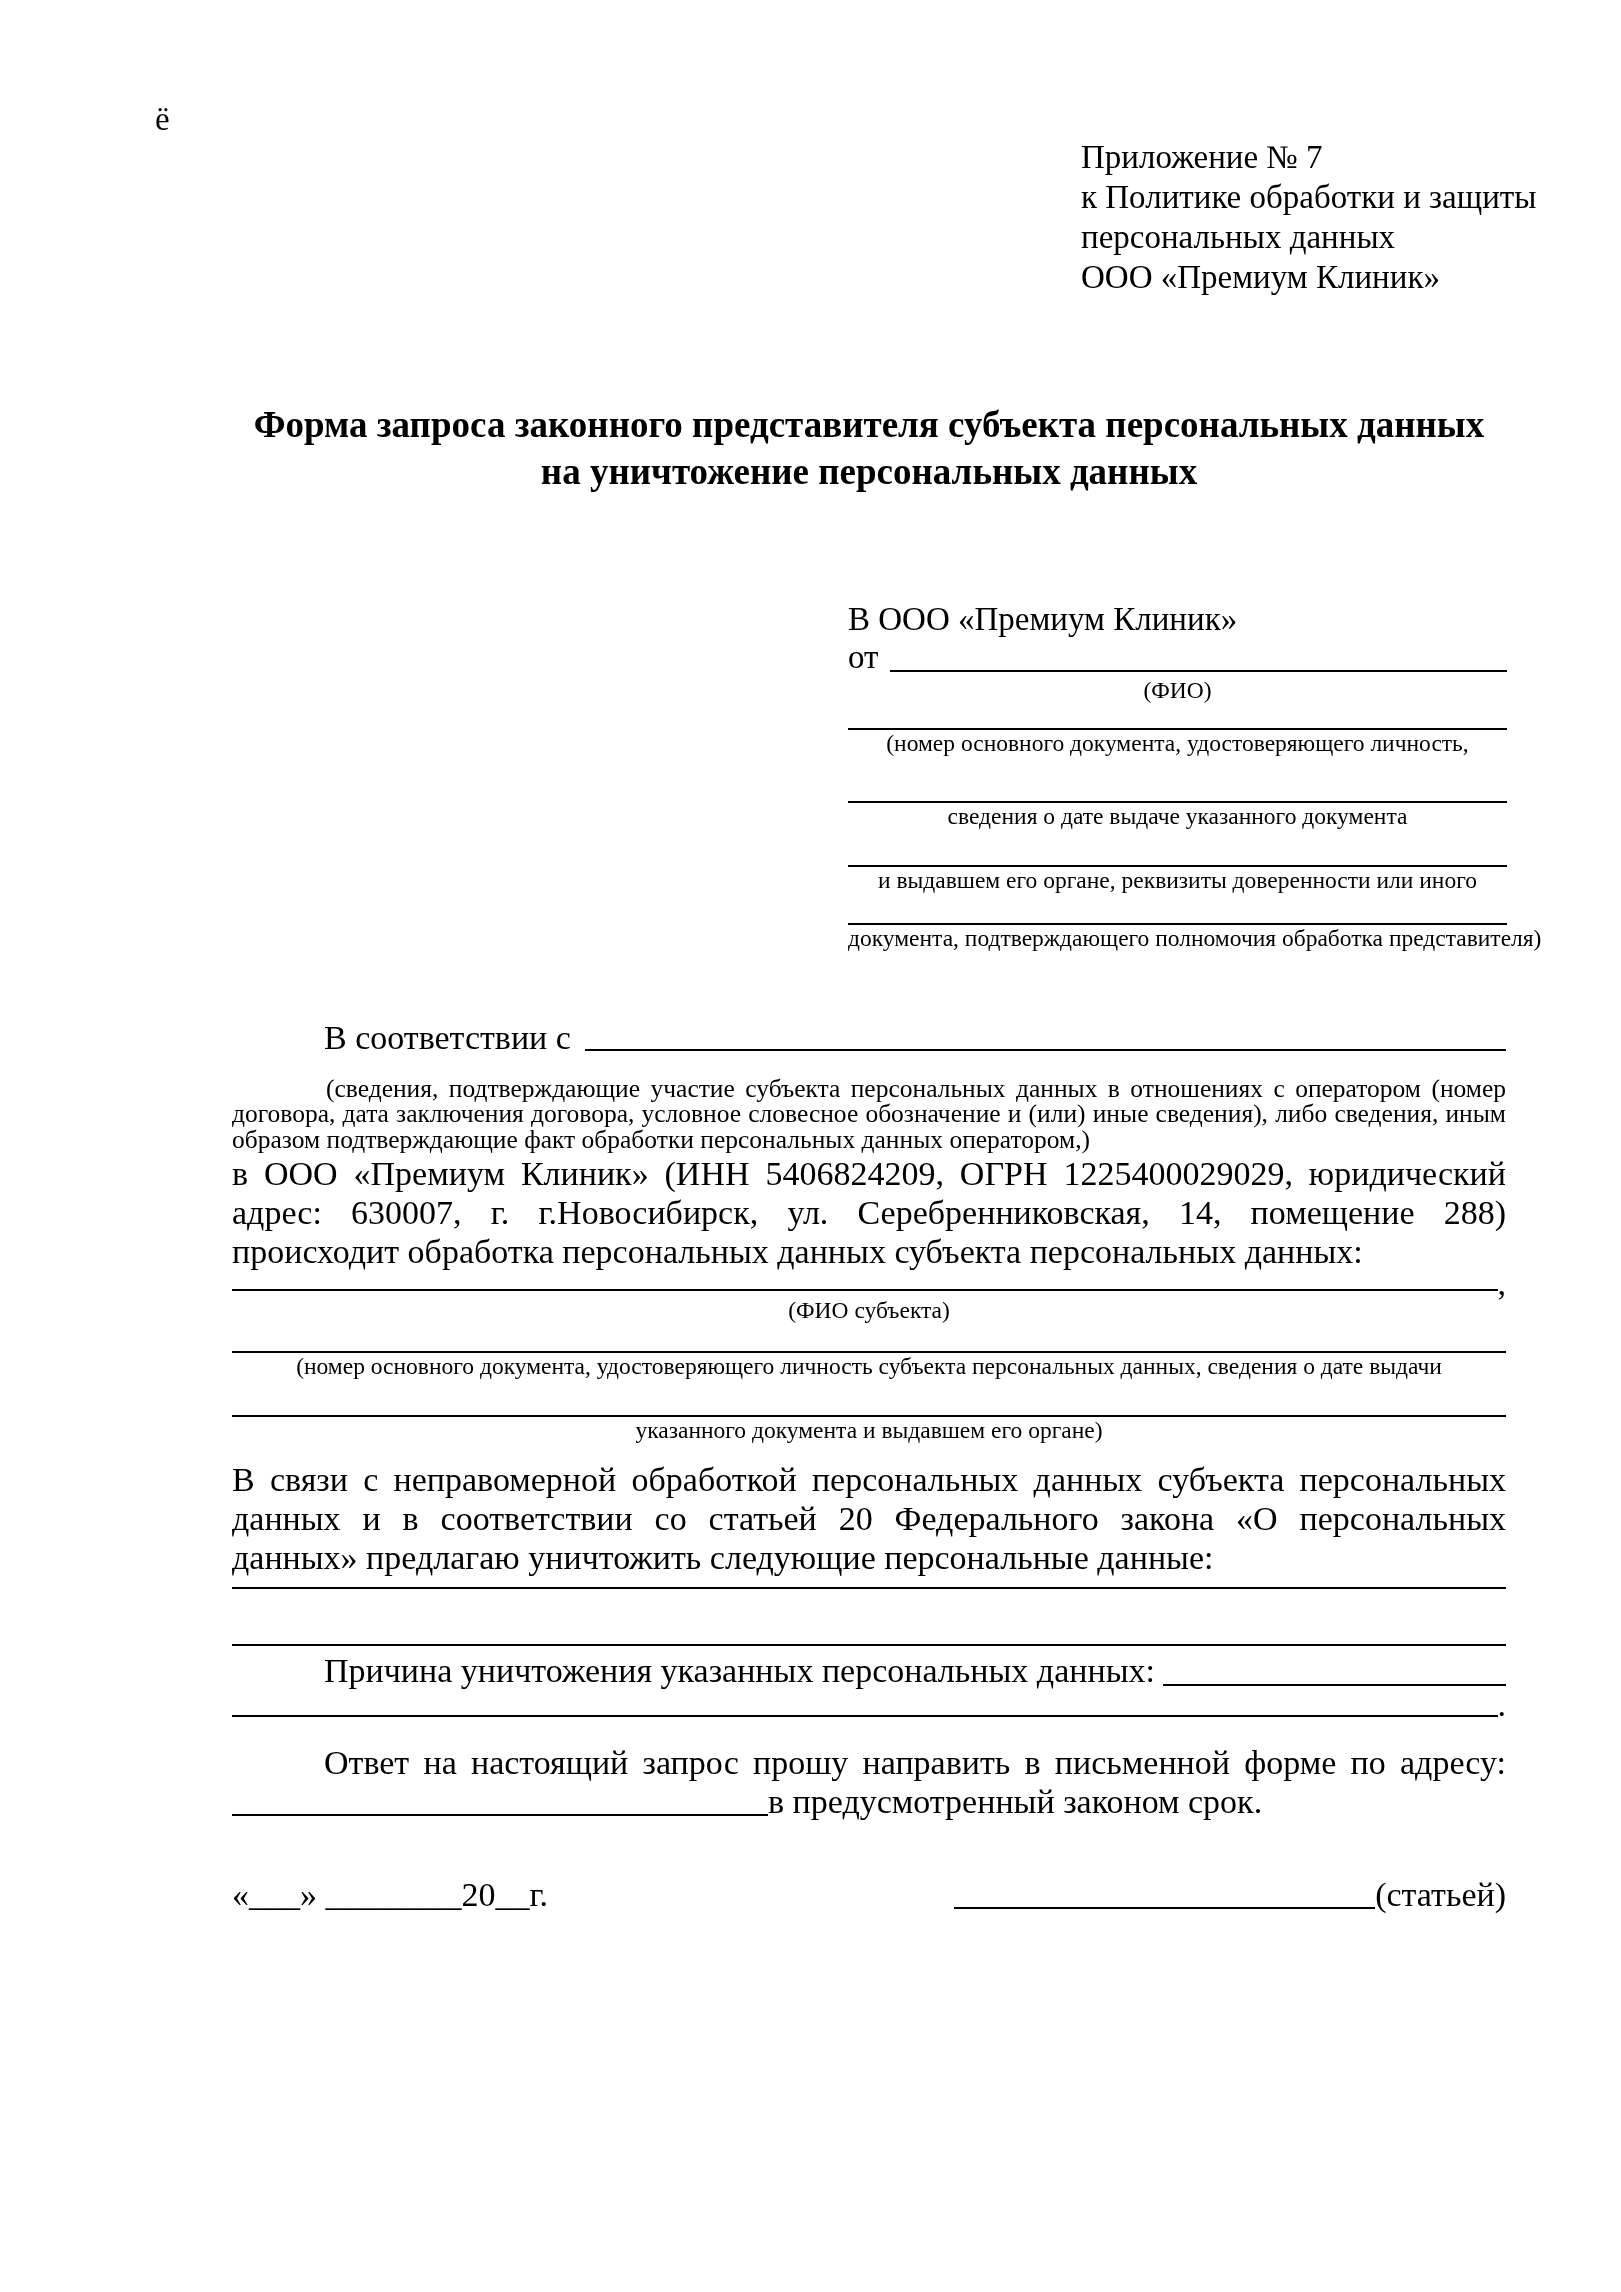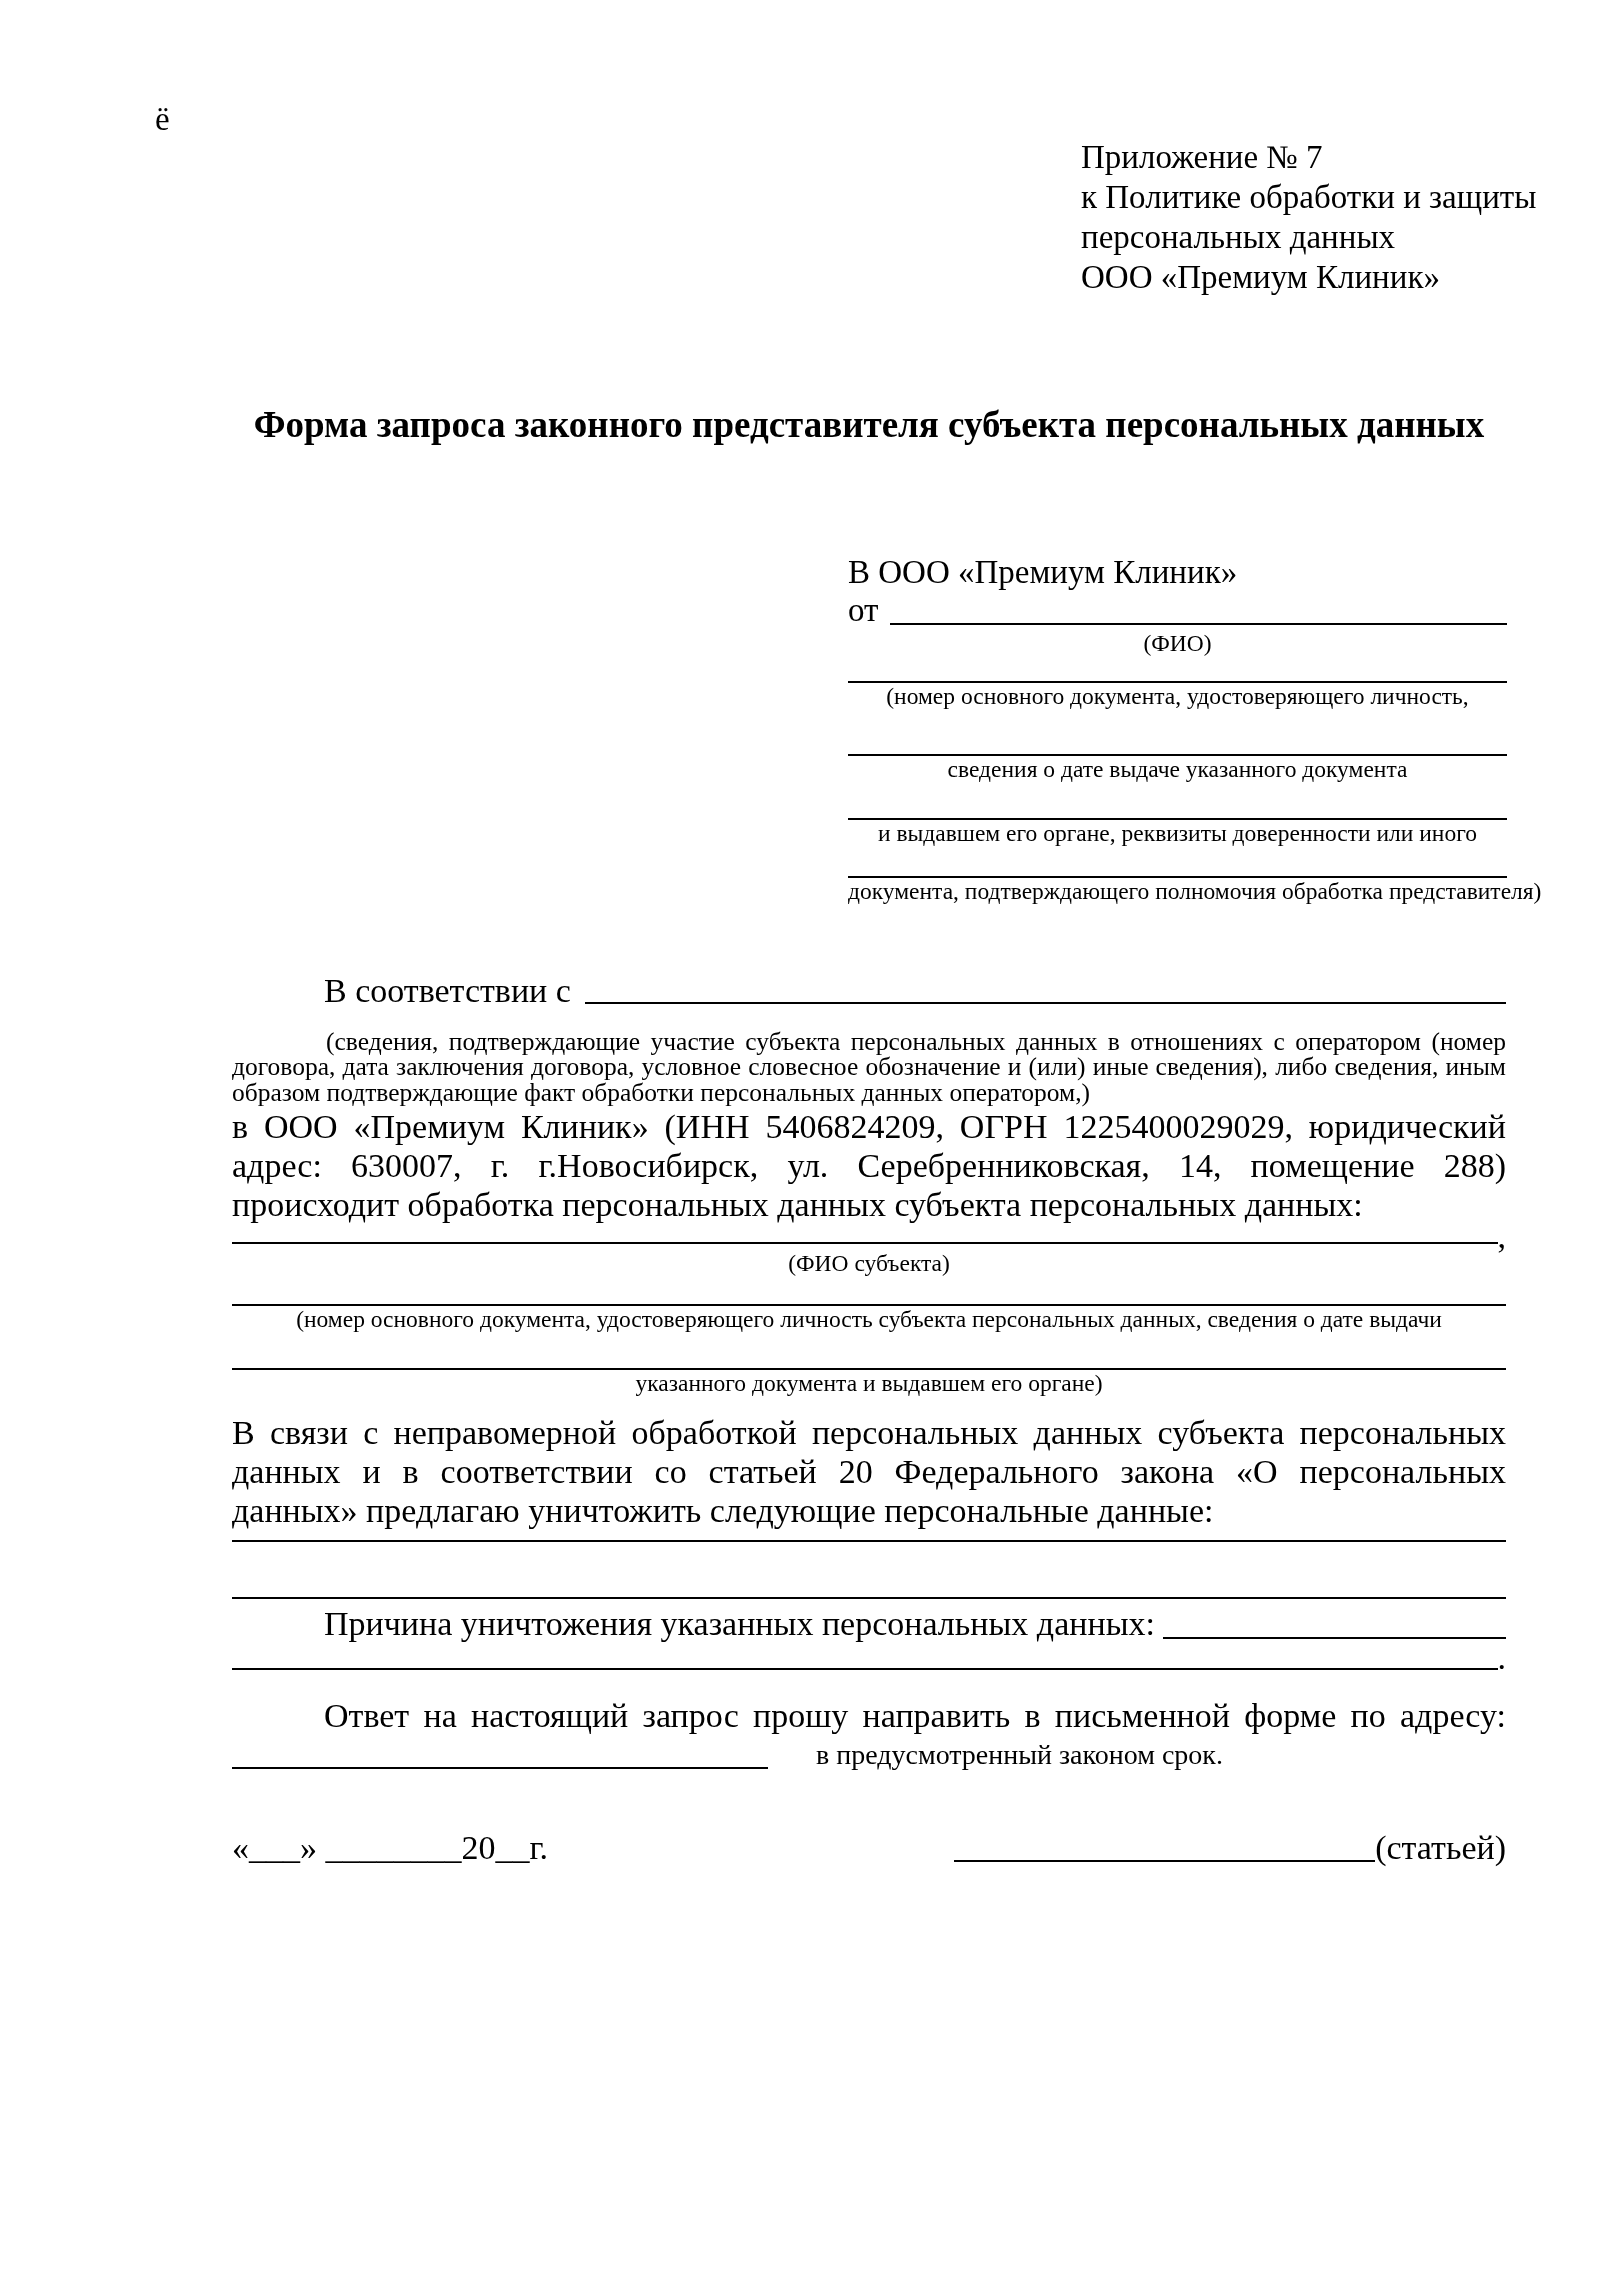--- a/index.html
+++ b/index.html
@@ -57,21 +57,21 @@
   .blank2 { height:57px; border-bottom:2.9px solid #000; }
 
   .reason-row { margin-top:5.9px; font-size:34px; line-height:39px; }
   .reason-label { white-space:nowrap; margin-right:7.8px; }
 
   .period-row { height:29px; align-items:flex-end; font-size:34px; line-height:29px; }
   .period-row .uline { margin-bottom:2px; }
 
   .resp { margin-top:23.5px; font-size:34px; line-height:39px; text-align:justify; text-align-last:justify; text-indent:92px; }
 
-  .tail-row { font-size:28px; line-height:39px;gap:48px; }
+  .tail-row { font-size:34px; line-height:39px; }
   .uline-addr { flex:0 0 536px; border-bottom:2.9px solid #000; margin-bottom:4.9px; }
   .tail-text { white-space:nowrap; }
 
   .footer { margin-top:53px; font-size:34px; line-height:41px; display:flex; justify-content:space-between; }
   .date-line { white-space:nowrap; }
   .sig { display:flex; }
   .sig-line { width:421px; border-bottom:2.9px solid #000; margin-bottom:5.9px; }
   .sig-cap { white-space:nowrap; }
 </style>
 </head>
@@ -84,20 +84,21 @@
 
     <div class="appendix">
       <div>Приложение № 7</div>
       <div>к Политике обработки и защиты</div>
       <div>персональных данных</div>
       <div>ООО «Премиум Клиник»</div>
     </div>
 
     <div class="title">
       <div>Форма запроса законного представителя субъекта персональных данных</div>
+      <div>на уничтожение персональных данных</div>
     </div>
 
     <div class="addressee">
       <div class="addr-org">В ООО «Премиум Клиник»</div>
       <div class="row from-row">
         <span class="from-label">от</span>
         <span class="uline"></span>
       </div>
       <div class="cap">(ФИО)</div>
 

